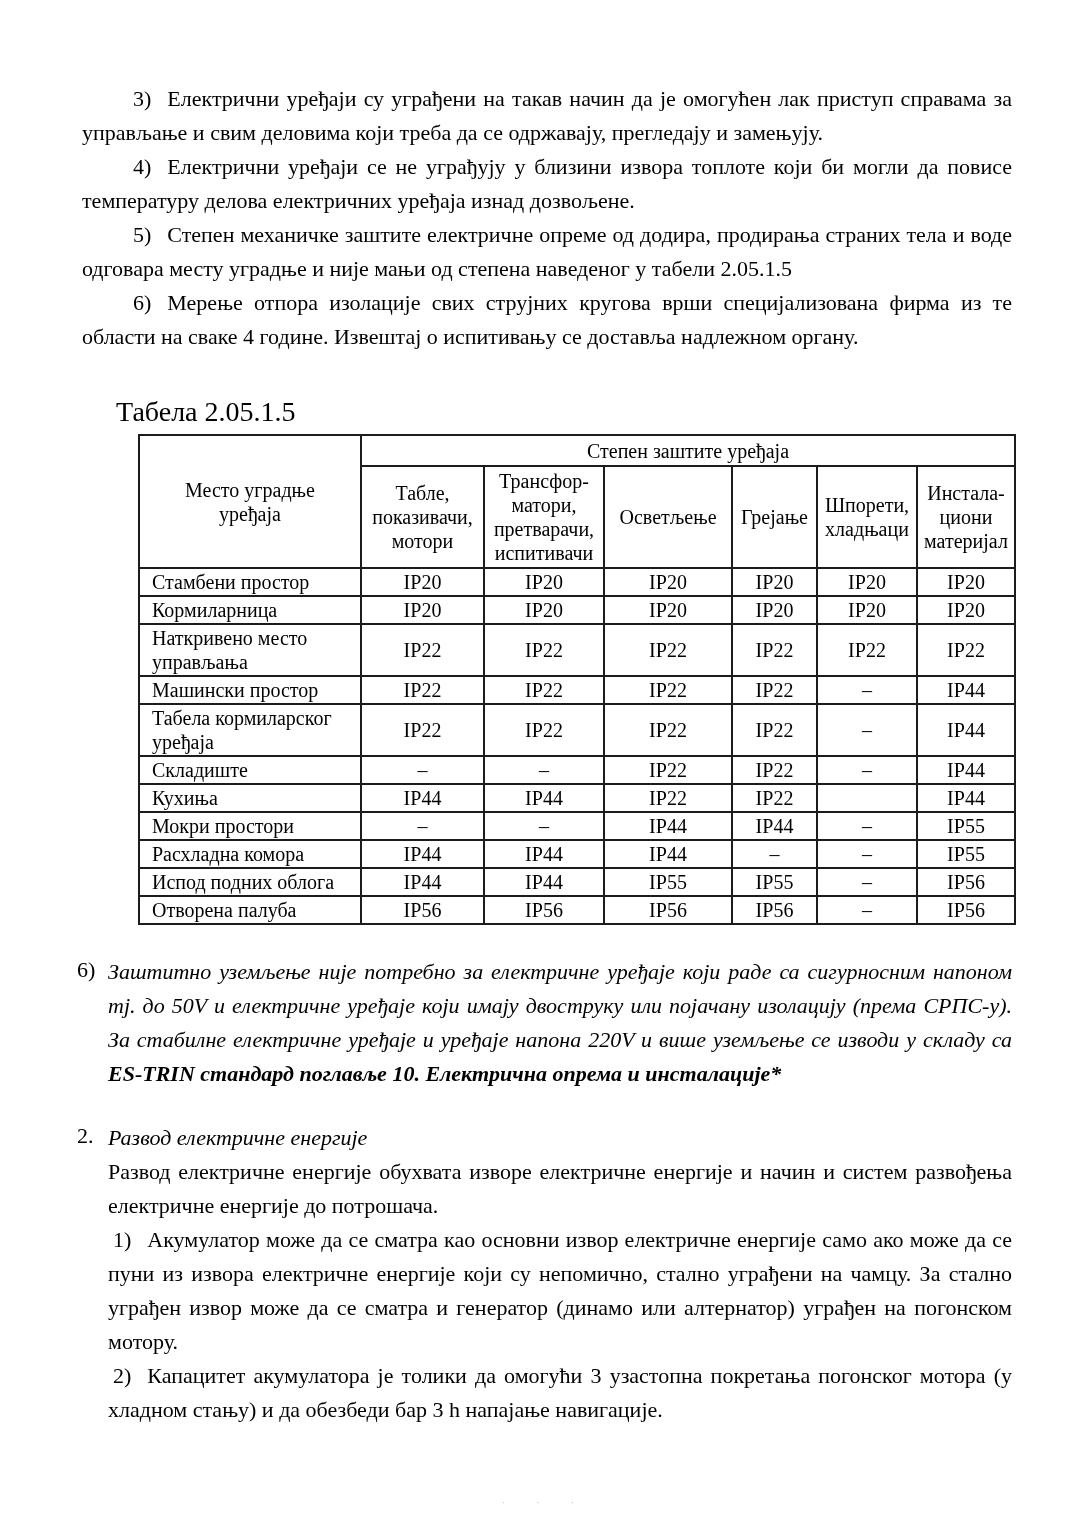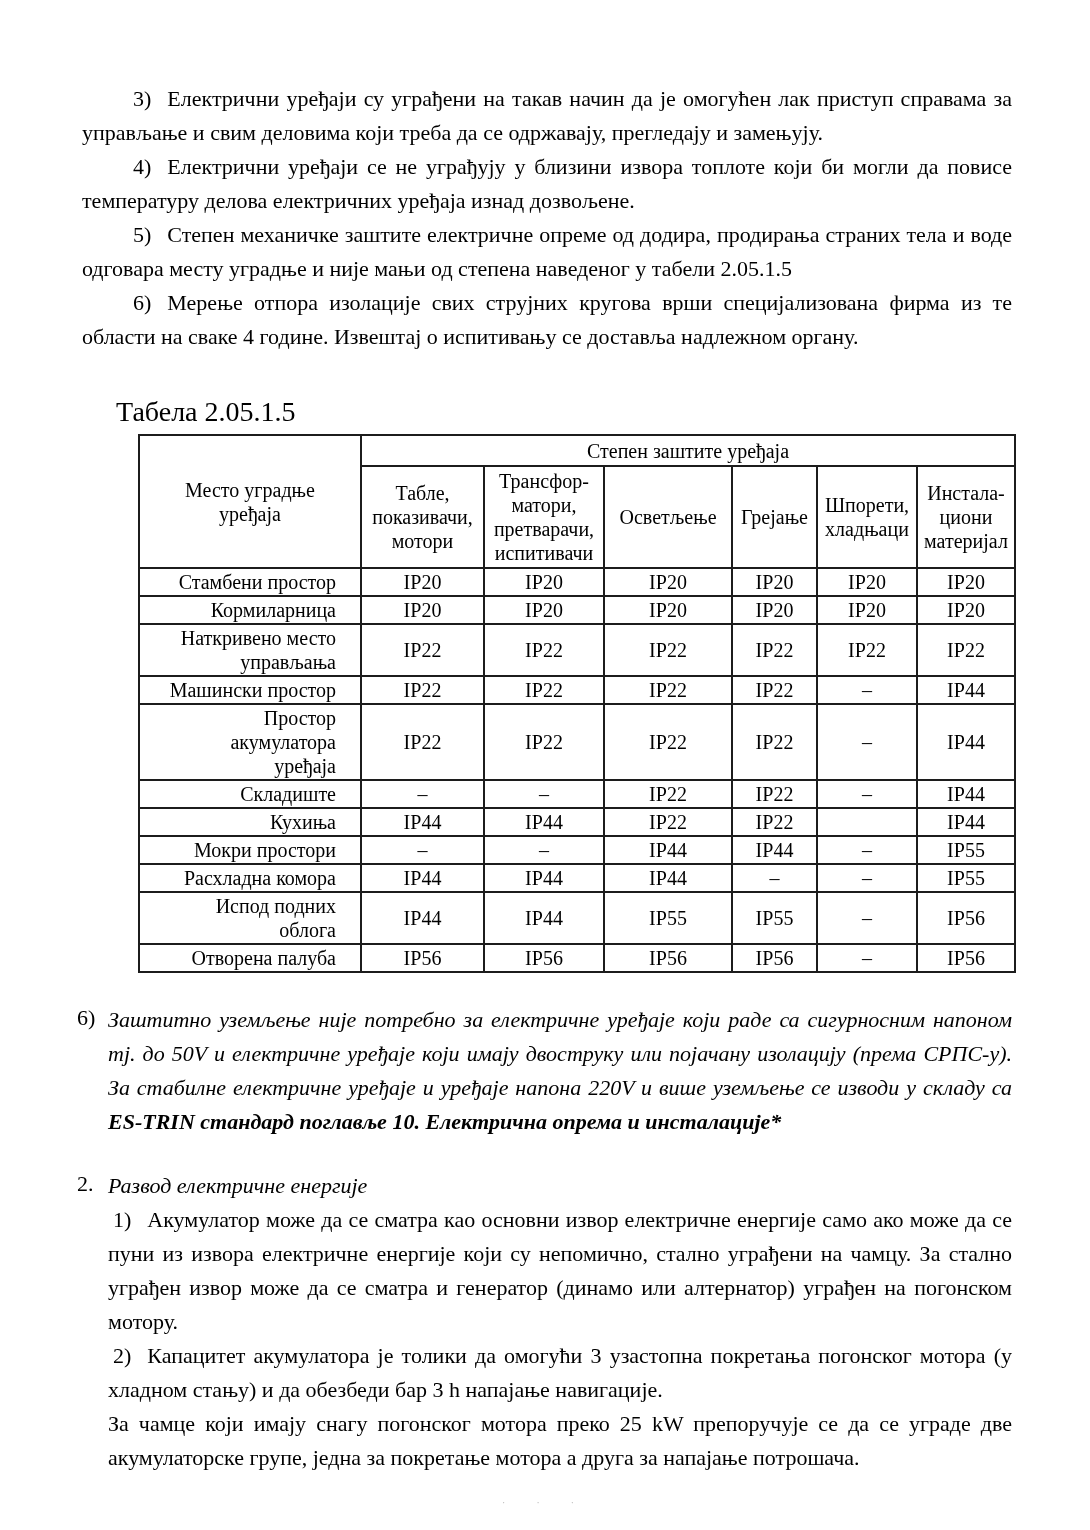--- a/index.html
+++ b/index.html
@@ -19,21 +19,21 @@
   
   .tbl-caption { margin:42px 0 6px 34px; font-size:28px; }
   table.prot {
     border-collapse:collapse; table-layout:fixed; width:876px;
     margin-left:56px; font-size:20px; line-height:24px;
   }
   table.prot td { border:2px solid #1c1c1c; }
   td.span-h { text-align:center; height:27px; }
   td.corner { text-align:center; vertical-align:middle; white-space:pre-line; }
   tr.colhead td { text-align:center; vertical-align:middle; white-space:pre-line; height:96px; padding:2px; }
-  td.rl { text-align:right; padding:1px 24px; vertical-align:middle; }
+  td.rl { text-align:left; padding:1px 12px; vertical-align:middle; }
   td.v  { text-align:center; vertical-align:middle; height:26px; padding:0 2px; }
 
   
   .hang { display:flex; margin-top:30px; }
   .hang .hnum { flex:0 0 31px; margin-left:-5px; font-size:22px; line-height:30px; }
   .hang .hbody { flex:1;font-style:italic; }
 
   .sec7 { margin-left:26px; margin-top:30px; }
   .sec2-block { margin-left:26px; }
   p.subitem { text-indent:5px; }
@@ -119,21 +119,21 @@
     <tr>
       <td class="rl">Машински простор</td>
       <td class="v">IP22</td>
       <td class="v">IP22</td>
       <td class="v">IP22</td>
       <td class="v">IP22</td>
       <td class="v">–</td>
       <td class="v">IP44</td>
     </tr>
     <tr>
-      <td class="rl">Простор акумулатора уређаја</td>
+      <td class="rl">Табела кормиларског уређаја</td>
       <td class="v">IP22</td>
       <td class="v">IP22</td>
       <td class="v">IP22</td>
       <td class="v">IP22</td>
       <td class="v">–</td>
       <td class="v">IP44</td>
     </tr>
     <tr>
       <td class="rl">Складиште</td>
       <td class="v">–</td>
@@ -199,20 +199,20 @@
   </div>
 
 
   <div class="hang">
     <div class="hnum">2.</div>
     <div class="hbody">
       <p>Развод електричне енергије</p>
     </div>
   </div>
   <div class="sec2-block">
+    <p class="justify">Развод електричне енергије обухвата изворе електричне енергије и начин и систем развођења електричне енергије до потрошача.</p>
     <p class="justify subitem"><span class="num">1)</span><span>Акумулатор може да се сматра као основни извор електричне енергије само ако може да се пуни из извора електричне енергије који су непомично, стално уграђени на чамцу. За стално уграђен извор може да се сматра  и генератор (динамо или алтернатор) уграђен на погонском мотору.</span></p>
     <p class="justify subitem"><span class="num">2)</span><span>Капацитет акумулатора је толики да омогући 3 узастопна покретања погонског мотора (у хладном стању) и да обезбеди бар 3 h напајање навигације.</span></p>
-    <p class="justify">За чамце који имају снагу погонског мотора преко 25 kW препоручује се да се уграде две акумулаторске групе, једна за покретање мотора а друга за напајање потрошача.</p>
   </div>
 
 </div>
 
 <div class="footer">· · ·</div>
 
 </body></html>

